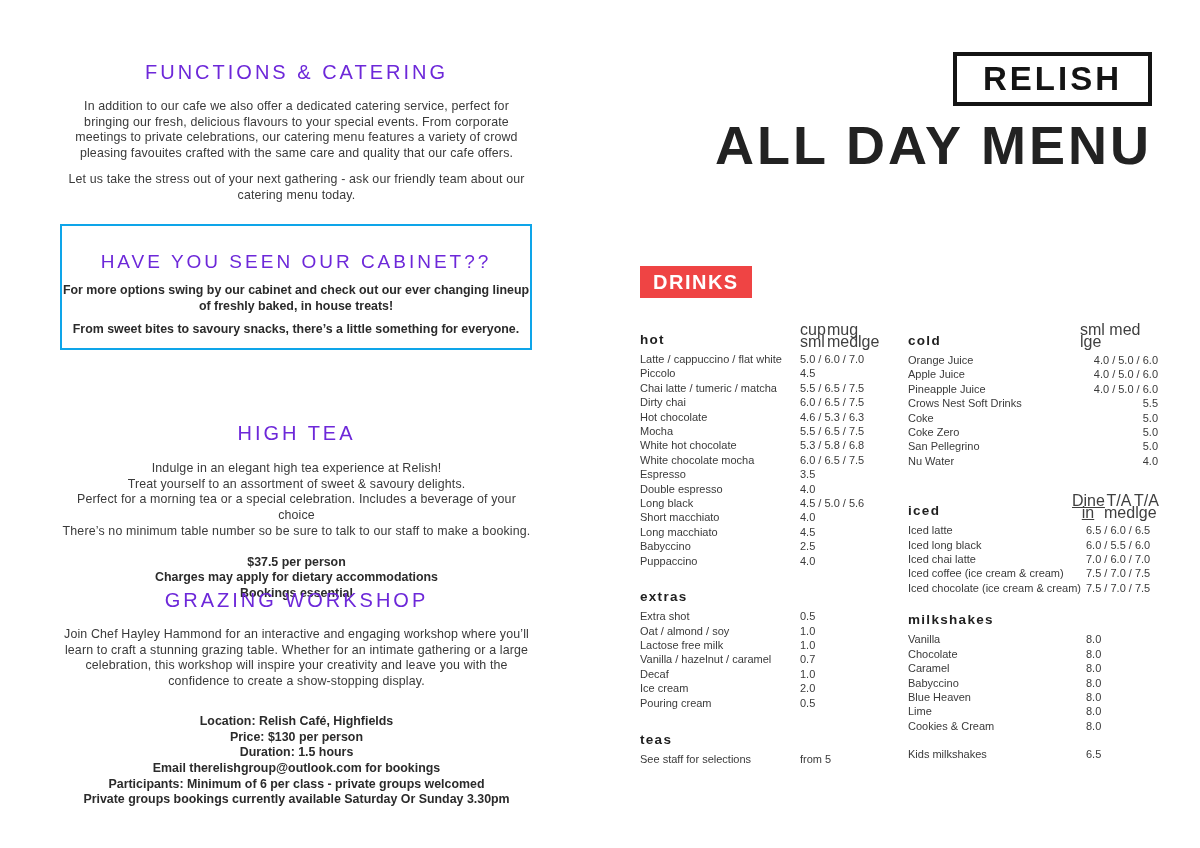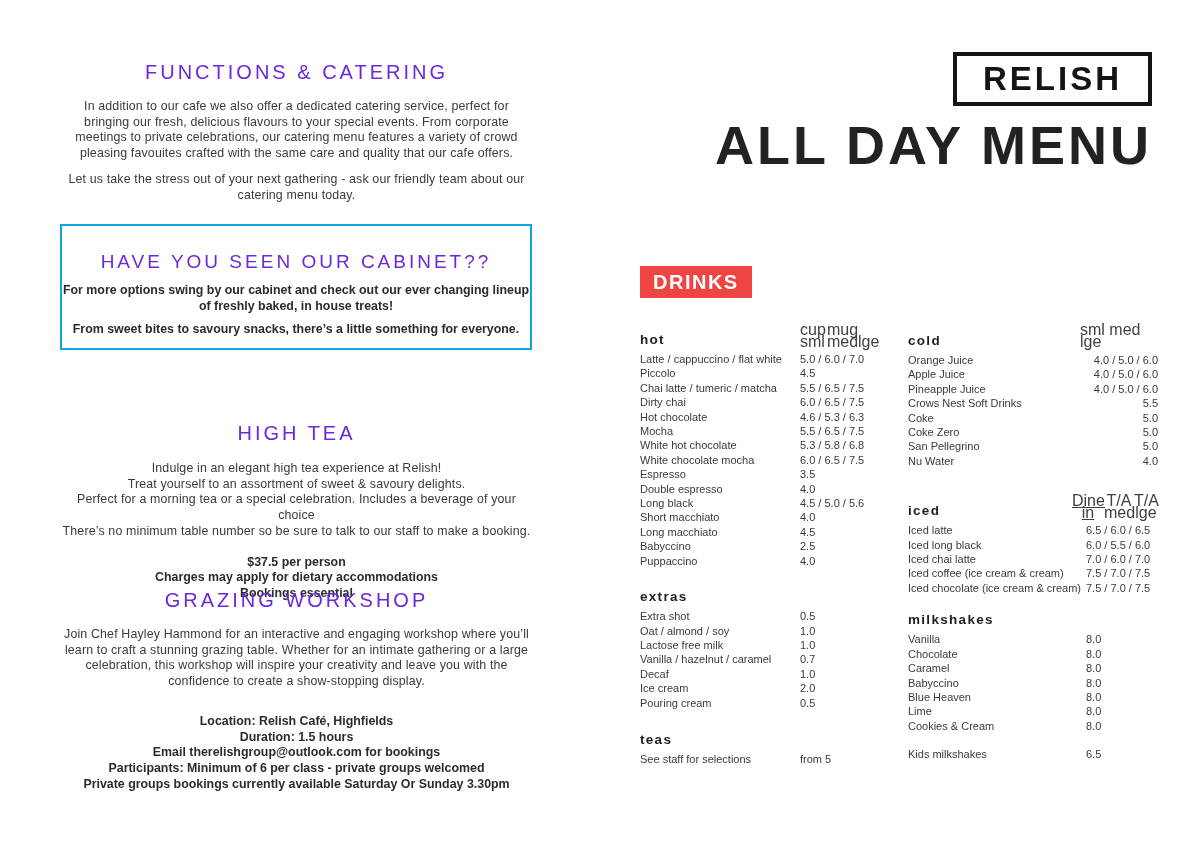--- a/index.html
+++ b/index.html
@@ -110,20 +110,21 @@
       <div>Bookings essential</div>
     </div>
 </section>
 
 <section class="left-col" id="sec-grazing">
   <h2 class="display-title">GRAZING WORKSHOP</h2>
   <p class="body-text">Join Chef Hayley Hammond for an interactive and engaging workshop where you’ll learn to craft a stunning grazing table. Whether for an intimate gathering or a large celebration, this workshop will inspire your creativity and leave you with the confidence to create a show-stopping display.</p>
   <div class="bold-group bold-lines">
 
   <div>Location: Relish Café, Highfields</div>
+      <div>Price: $130 per person</div>
       <div>Duration: 1.5 hours</div>
       <div>Email therelishgroup@outlook.com for bookings</div>
       <div>Participants: Minimum of 6 per class - private groups welcomed</div>
       <div>Private groups bookings currently available Saturday Or Sunday 3.30pm</div>
     </div>
 </section>
 
 <header id="logo-block">
   <div id="brand-box">RELISH</div>
   <div id="menu-title">ALL DAY MENU</div>

